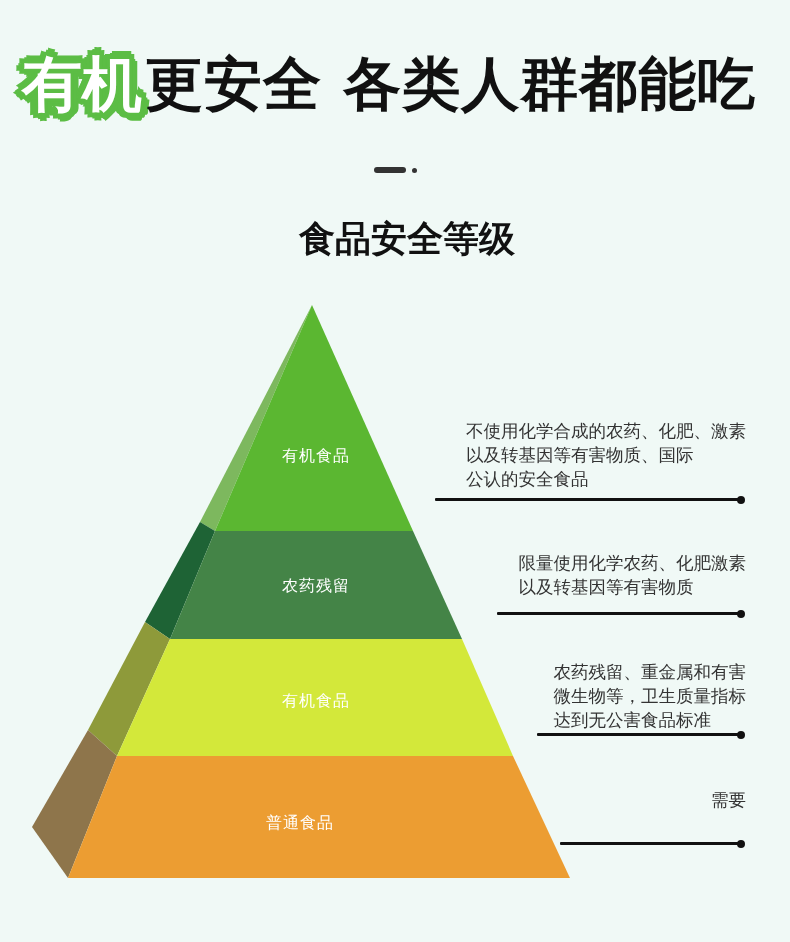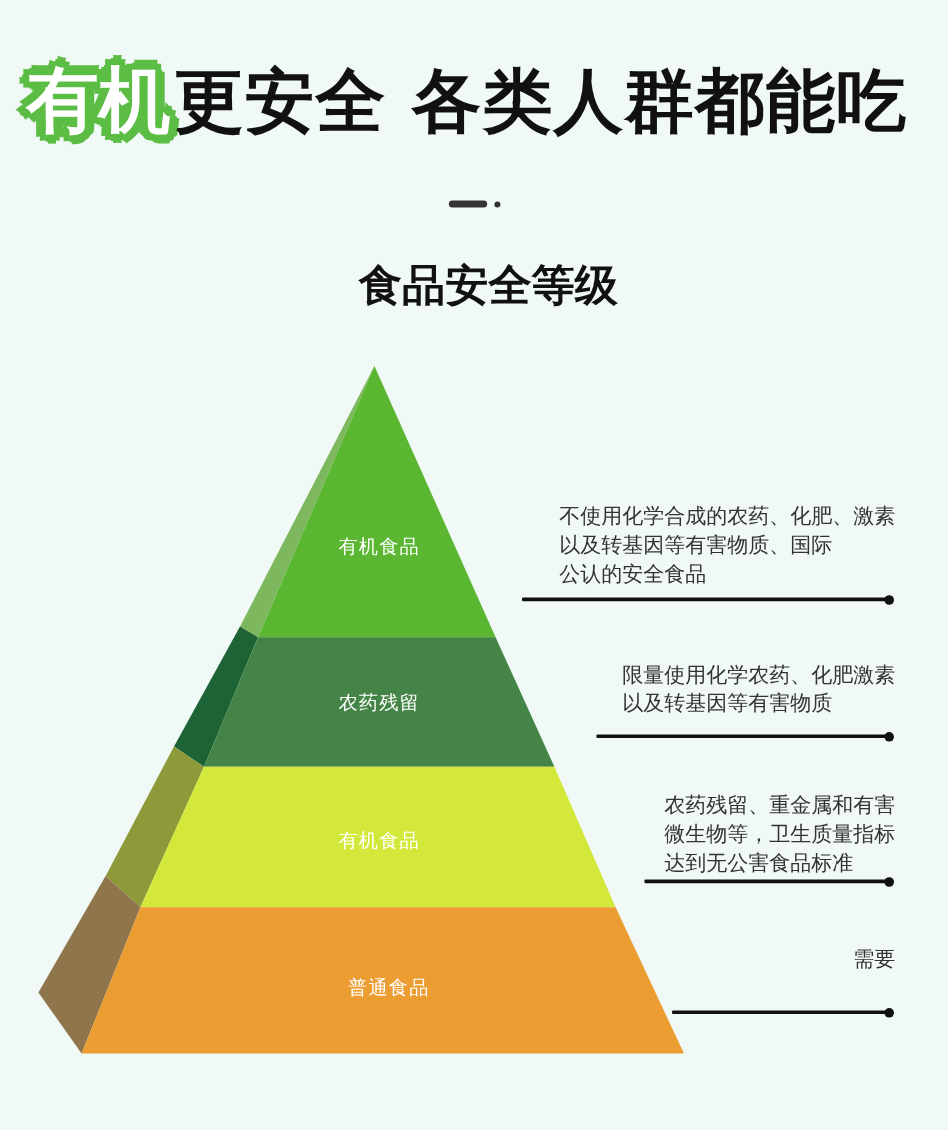--- a/index.html
+++ b/index.html
@@ -93,21 +93,21 @@
 
   <polygon id="f0" points="312,305 413,531 215,531" fill="#5bb731"></polygon>
   <polygon id="f1" points="215,531 413,531 462,639 170,639" fill="#448447"></polygon>
   <polygon id="f2" points="170,639 462,639 513,756 117,756" fill="#d3e83a"></polygon>
   <polygon id="f3" points="117,756 513,756 570,878 68,878" fill="#ec9d32"></polygon>
 </svg>
 
 <div class="tier-label" style="left:316px; top:441px;">有机食品</div>
 <div class="tier-label" style="left:316px; top:571px;">农药残留</div>
 <div class="tier-label" style="left:316px; top:686px;">有机食品</div>
-<div class="tier-label" style="left:324px; top:808px;text-align:center;">普通食品</div>
+<div class="tier-label" style="left:300px; top:808px;text-align:center;">普通食品</div>
 
 <div class="desc" style="top:419px;">
   <div>不使用化学合成的农药、化肥、激素</div>
   <div>以及转基因等有害物质、国际</div>
   <div>公认的安全食品</div>
 </div>
 <div class="leader" style="left:435px; top:498px; width:306px;">
     <span class="tip"></span>
   </div>
 

